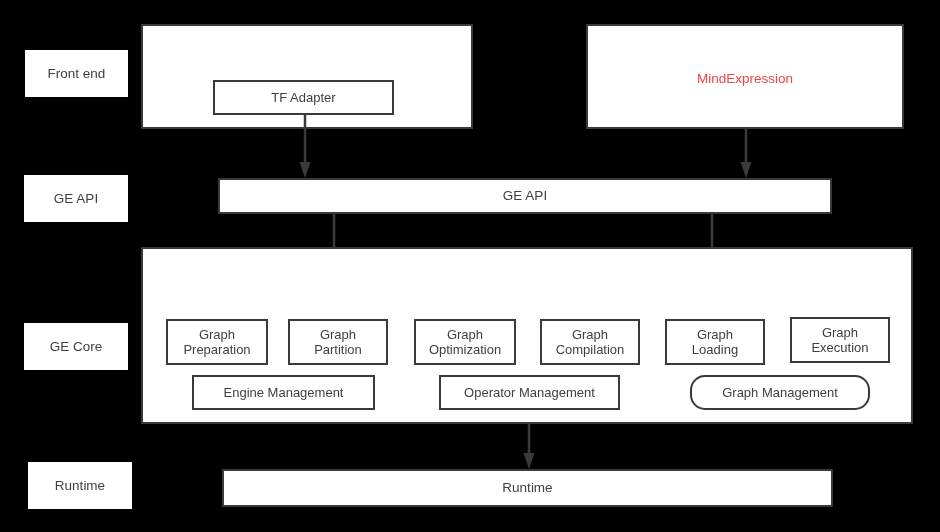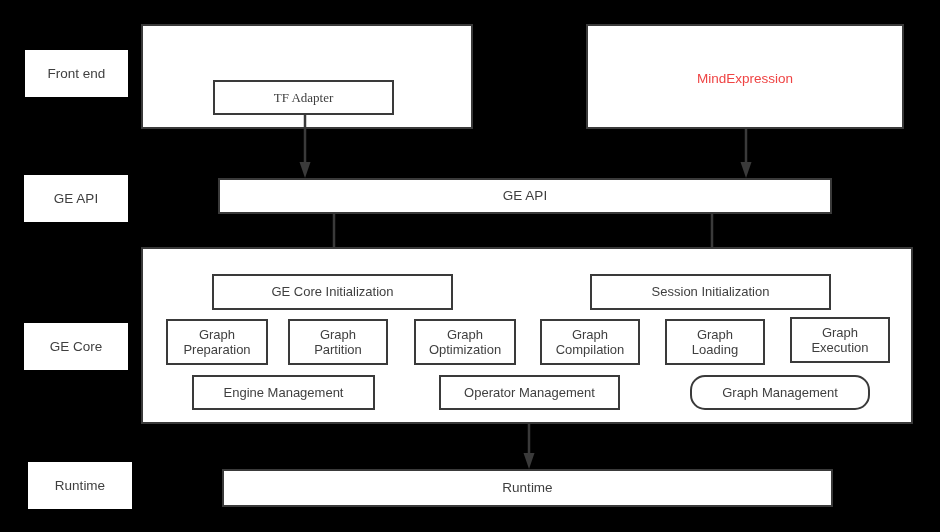--- a/index.html
+++ b/index.html
@@ -73,21 +73,21 @@
     <span>GE Core</span>
   </div>
 
   <div class="box label-box" style="left:28px; top:462px; width:104px; height:47px;">
     <span>Runtime</span>
   </div>
 
   <div class="box group-box" style="left:141px; top:24px; width:332px; height:105px;">
     <div class="group-title" style="top:55px;">Tensorflow</div>
   </div>
-  <div class="box" style="left:213px; top:80px; width:181px; height:35px;font-family:Liberation Serif, serif;">
+  <div class="box" style="left:213px; top:80px; width:181px; height:35px;">
     <span>TF Adapter</span>
   </div>
 
   <div class="box group-box" style="left:586px; top:24px; width:318px; height:105px;">
     <div class="group-title" style="top:45px;">MindExpression</div>
   </div>
 
   <div class="arrow" style="left:298px; top:115px;">
     <svg width="14" height="64" viewBox="0 0 14 64">
       <line x1="7" y1="0" x2="7" y2="55" stroke="#3a3a3a" stroke-width="2.5"></line>
@@ -115,26 +115,20 @@
 
   <div class="arrow" style="left:705px; top:213px;">
     <svg width="14" height="62" viewBox="0 0 14 62">
       <line x1="7" y1="0" x2="7" y2="53" stroke="#3a3a3a" stroke-width="2.5"></line>
       <polygon points="7,61 1.5,45 12.5,45" fill="#3a3a3a"></polygon>
     </svg>
   </div>
 
   <div class="box group-box" style="left:141px; top:247px; width:772px; height:177px;"></div>
 
-  <div class="box" style="left:212px; top:274px; width:241px; height:36px;">
-    <span>GE Core Initialization</span>
-  </div>
-  <div class="box" style="left:590px; top:274px; width:241px; height:36px;">
-    <span>Session Initialization</span>
-  </div>
 
   <div class="box" style="left:166px; top:319px; width:102px; height:46px;">
     <span>Graph
 Preparation</span>
   </div>
   <div class="box" style="left:288px; top:319px; width:100px; height:46px;">
     <span>Graph
 Partition</span>
   </div>
   <div class="box" style="left:414px; top:319px; width:102px; height:46px;">

